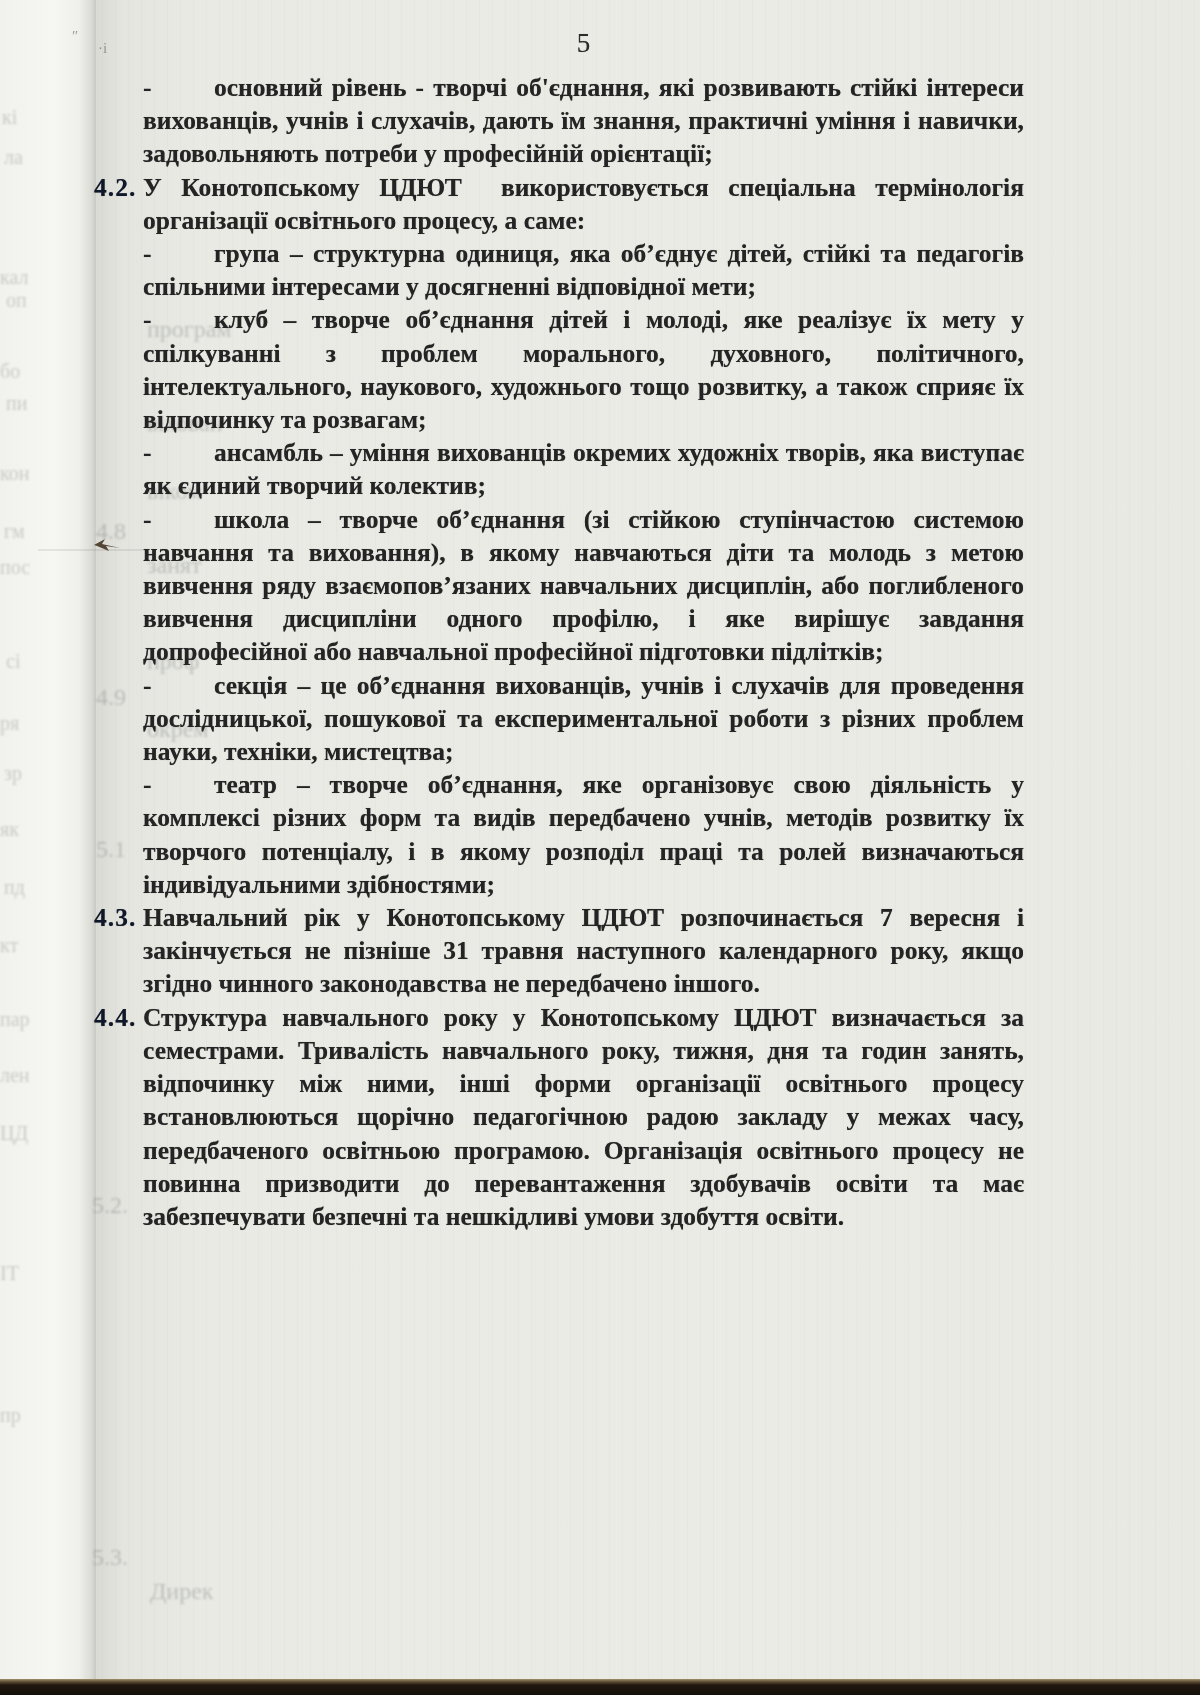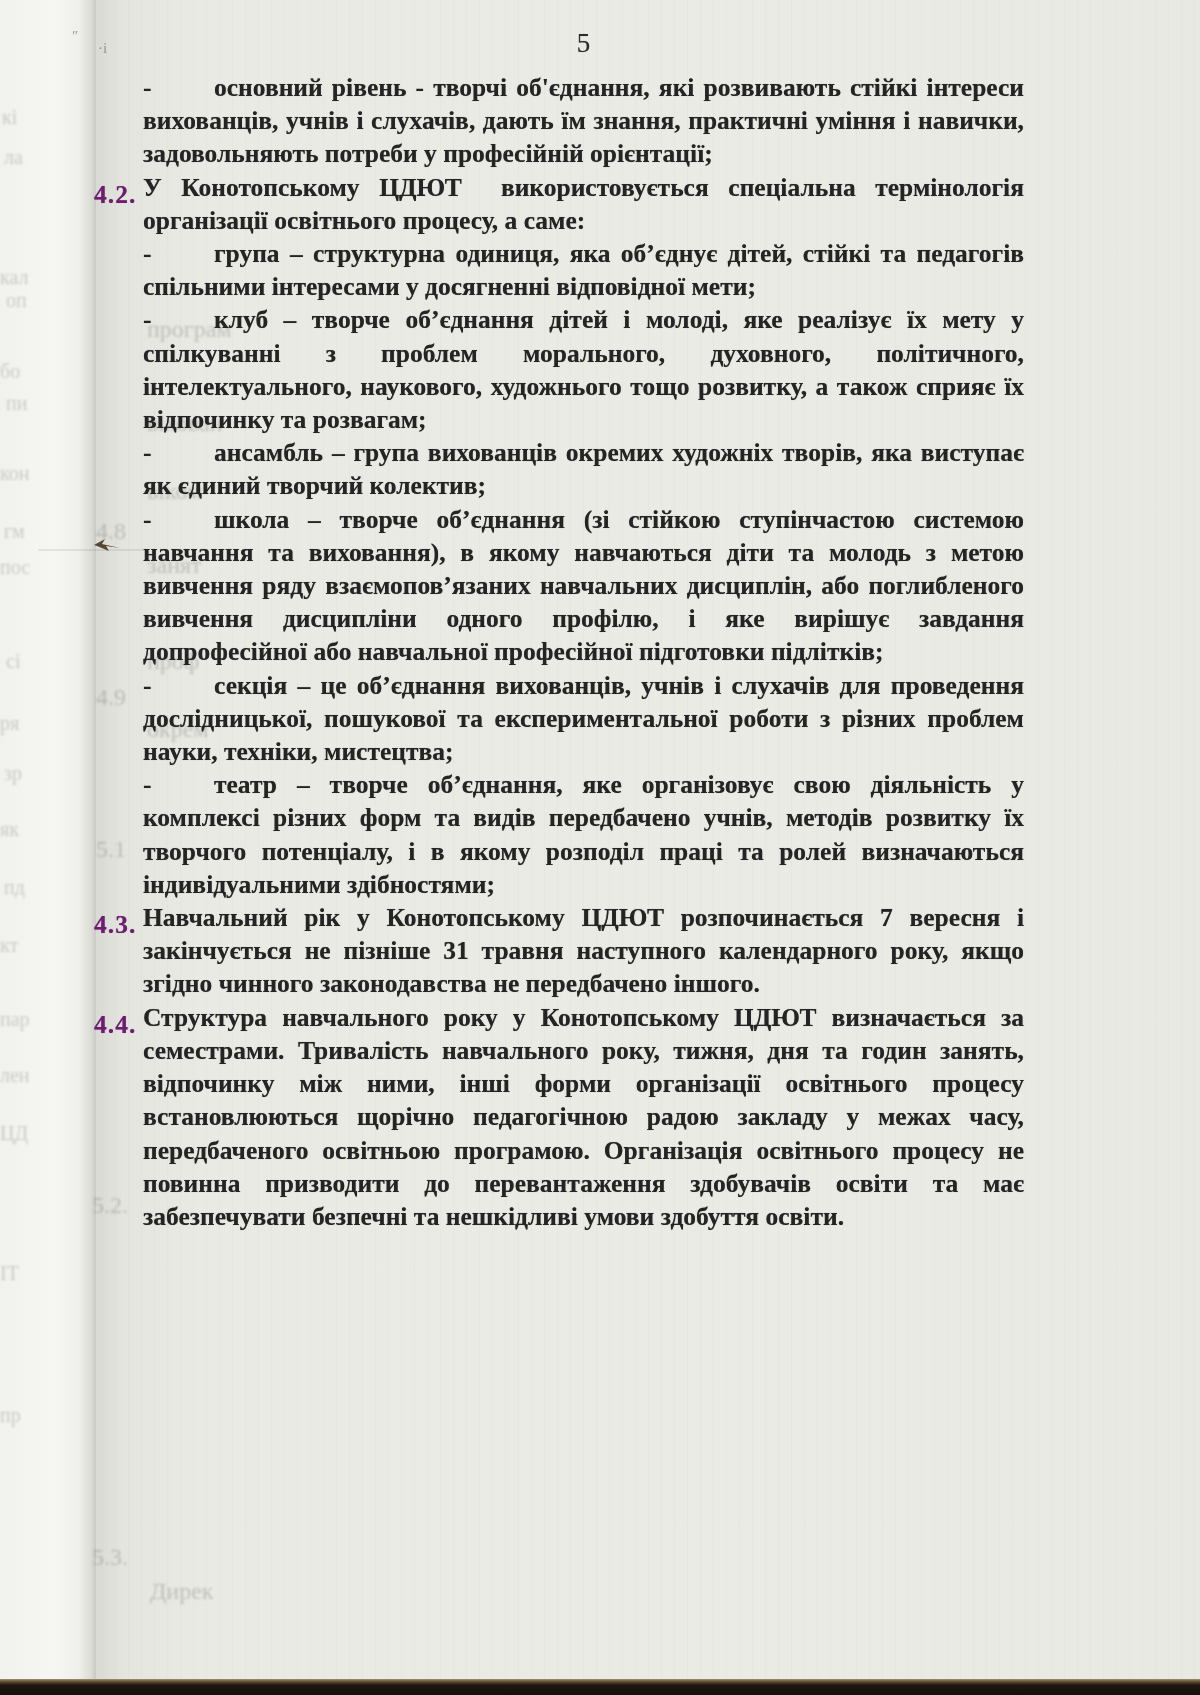--- a/index.html
+++ b/index.html
@@ -26,21 +26,21 @@
     position:absolute; left:143px; top:28px; width:881px;
     text-align:center; font-size:27px; color:#2b2b2b;
     text-shadow:0 0 0.7px rgba(50,50,50,0.6);
   }
   .textblock {
     position:absolute; left:143px; top:71px; width:881px;
     font-size:25.5px; line-height:33.2px; color:#242424;
     text-align:justify;
   }
   .para { margin:0; position:relative; text-shadow:0 0 0.7px rgba(45,45,45,0.6);font-weight:bold; }
-  .plabel { position:absolute; left:-49px; top:7px; letter-spacing:1px; color:#701a75; }
+  .plabel { position:absolute; left:-49px; top:0; letter-spacing:1px; color:#0f172a; }
   .bullet { display:inline-block; width:71px; }
   .ghost {
     position:absolute; font-size:24px; color:rgba(105,115,105,0.34);
     filter:blur(1.1px); white-space:nowrap; pointer-events:none;
   }
   .ghost.edge { font-size:20px; color:rgba(110,115,108,0.30); }
   .speck { position:absolute; font-size:15px; color:rgba(85,85,85,0.55); }
   .streak {
     position:absolute; left:38px; top:549px; width:110px; height:2px;
     background:rgba(60,60,60,0.10); filter:blur(0.6px);
@@ -101,21 +101,21 @@
     <path d="M1 9 L12 3 L9 8 L27 12 L13 10 L16 15 L4 10 Z" fill="#43331f" opacity="0.88" style="filter:blur(0.4px)"></path>
   </svg>
 
   <div class="pagenum">5</div>
 
   <div class="textblock">
     <p class="para"><span class="bullet">-</span><span>основний рівень - творчі об'єднання, які розвивають стійкі інтереси вихованців, учнів і слухачів, дають їм знання, практичні уміння і навички, задовольняють потреби у професійній орієнтації;</span></p>
     <p class="para"><span class="plabel">4.2.</span><span>У Конотопському ЦДЮТ&nbsp; використовується спеціальна термінологія організації освітнього процесу, а саме:</span></p>
     <p class="para"><span class="bullet">-</span><span>група – структурна одиниця, яка об’єднує дітей, стійкі та педагогів спільними інтересами у досягненні відповідної мети;</span></p>
     <p class="para"><span class="bullet">-</span><span>клуб – творче об’єднання дітей і молоді, яке реалізує їх мету у спілкуванні з проблем морального, духовного, політичного, інтелектуального, наукового, художнього тощо розвитку, а також сприяє їх відпочинку та розвагам;</span></p>
-    <p class="para"><span class="bullet">-</span><span>ансамбль – група вихованців окремих художніх творів, яка виступає як єдиний творчий колектив;</span></p>
+    <p class="para"><span class="bullet">-</span><span>ансамбль – уміння вихованців окремих художніх творів, яка виступає як єдиний творчий колектив;</span></p>
     <p class="para"><span class="bullet">-</span><span>школа – творче об’єднання (зі стійкою ступінчастою системою навчання та виховання), в якому навчаються діти та молодь з метою вивчення ряду взаємопов’язаних навчальних дисциплін, або поглибленого вивчення дисципліни одного профілю, і яке вирішує завдання допрофесійної або навчальної професійної підготовки підлітків;</span></p>
     <p class="para"><span class="bullet">-</span><span>секція – це об’єднання вихованців, учнів і слухачів для проведення дослідницької, пошукової та експериментальної роботи з різних проблем науки, техніки, мистецтва;</span></p>
     <p class="para"><span class="bullet">-</span><span>театр – творче об’єднання, яке організовує свою діяльність у комплексі різних форм та видів передбачено учнів, методів розвитку їх творчого потенціалу, і в якому розподіл праці та ролей визначаються індивідуальними здібностями;</span></p>
     <p class="para"><span class="plabel">4.3.</span><span>Навчальний рік у Конотопському ЦДЮТ розпочинається 7 вересня і закінчується не пізніше 31 травня наступного календарного року, якщо згідно чинного законодавства не передбачено іншого.</span></p>
     <p class="para"><span class="plabel">4.4.</span><span>Структура навчального року у Конотопському ЦДЮТ визначається за семестрами. Тривалість навчального року, тижня, дня та годин занять, відпочинку між ними, інші форми організації освітнього процесу встановлюються щорічно педагогічною радою закладу у межах часу, передбаченого освітньою програмою. Організація освітнього процесу не повинна призводити до перевантаження здобувачів освіти та має забезпечувати безпечні та нешкідливі умови здобуття освіти.</span></p>
   </div>
 
   <div class="bottom-bar"></div>
 
 </div>

